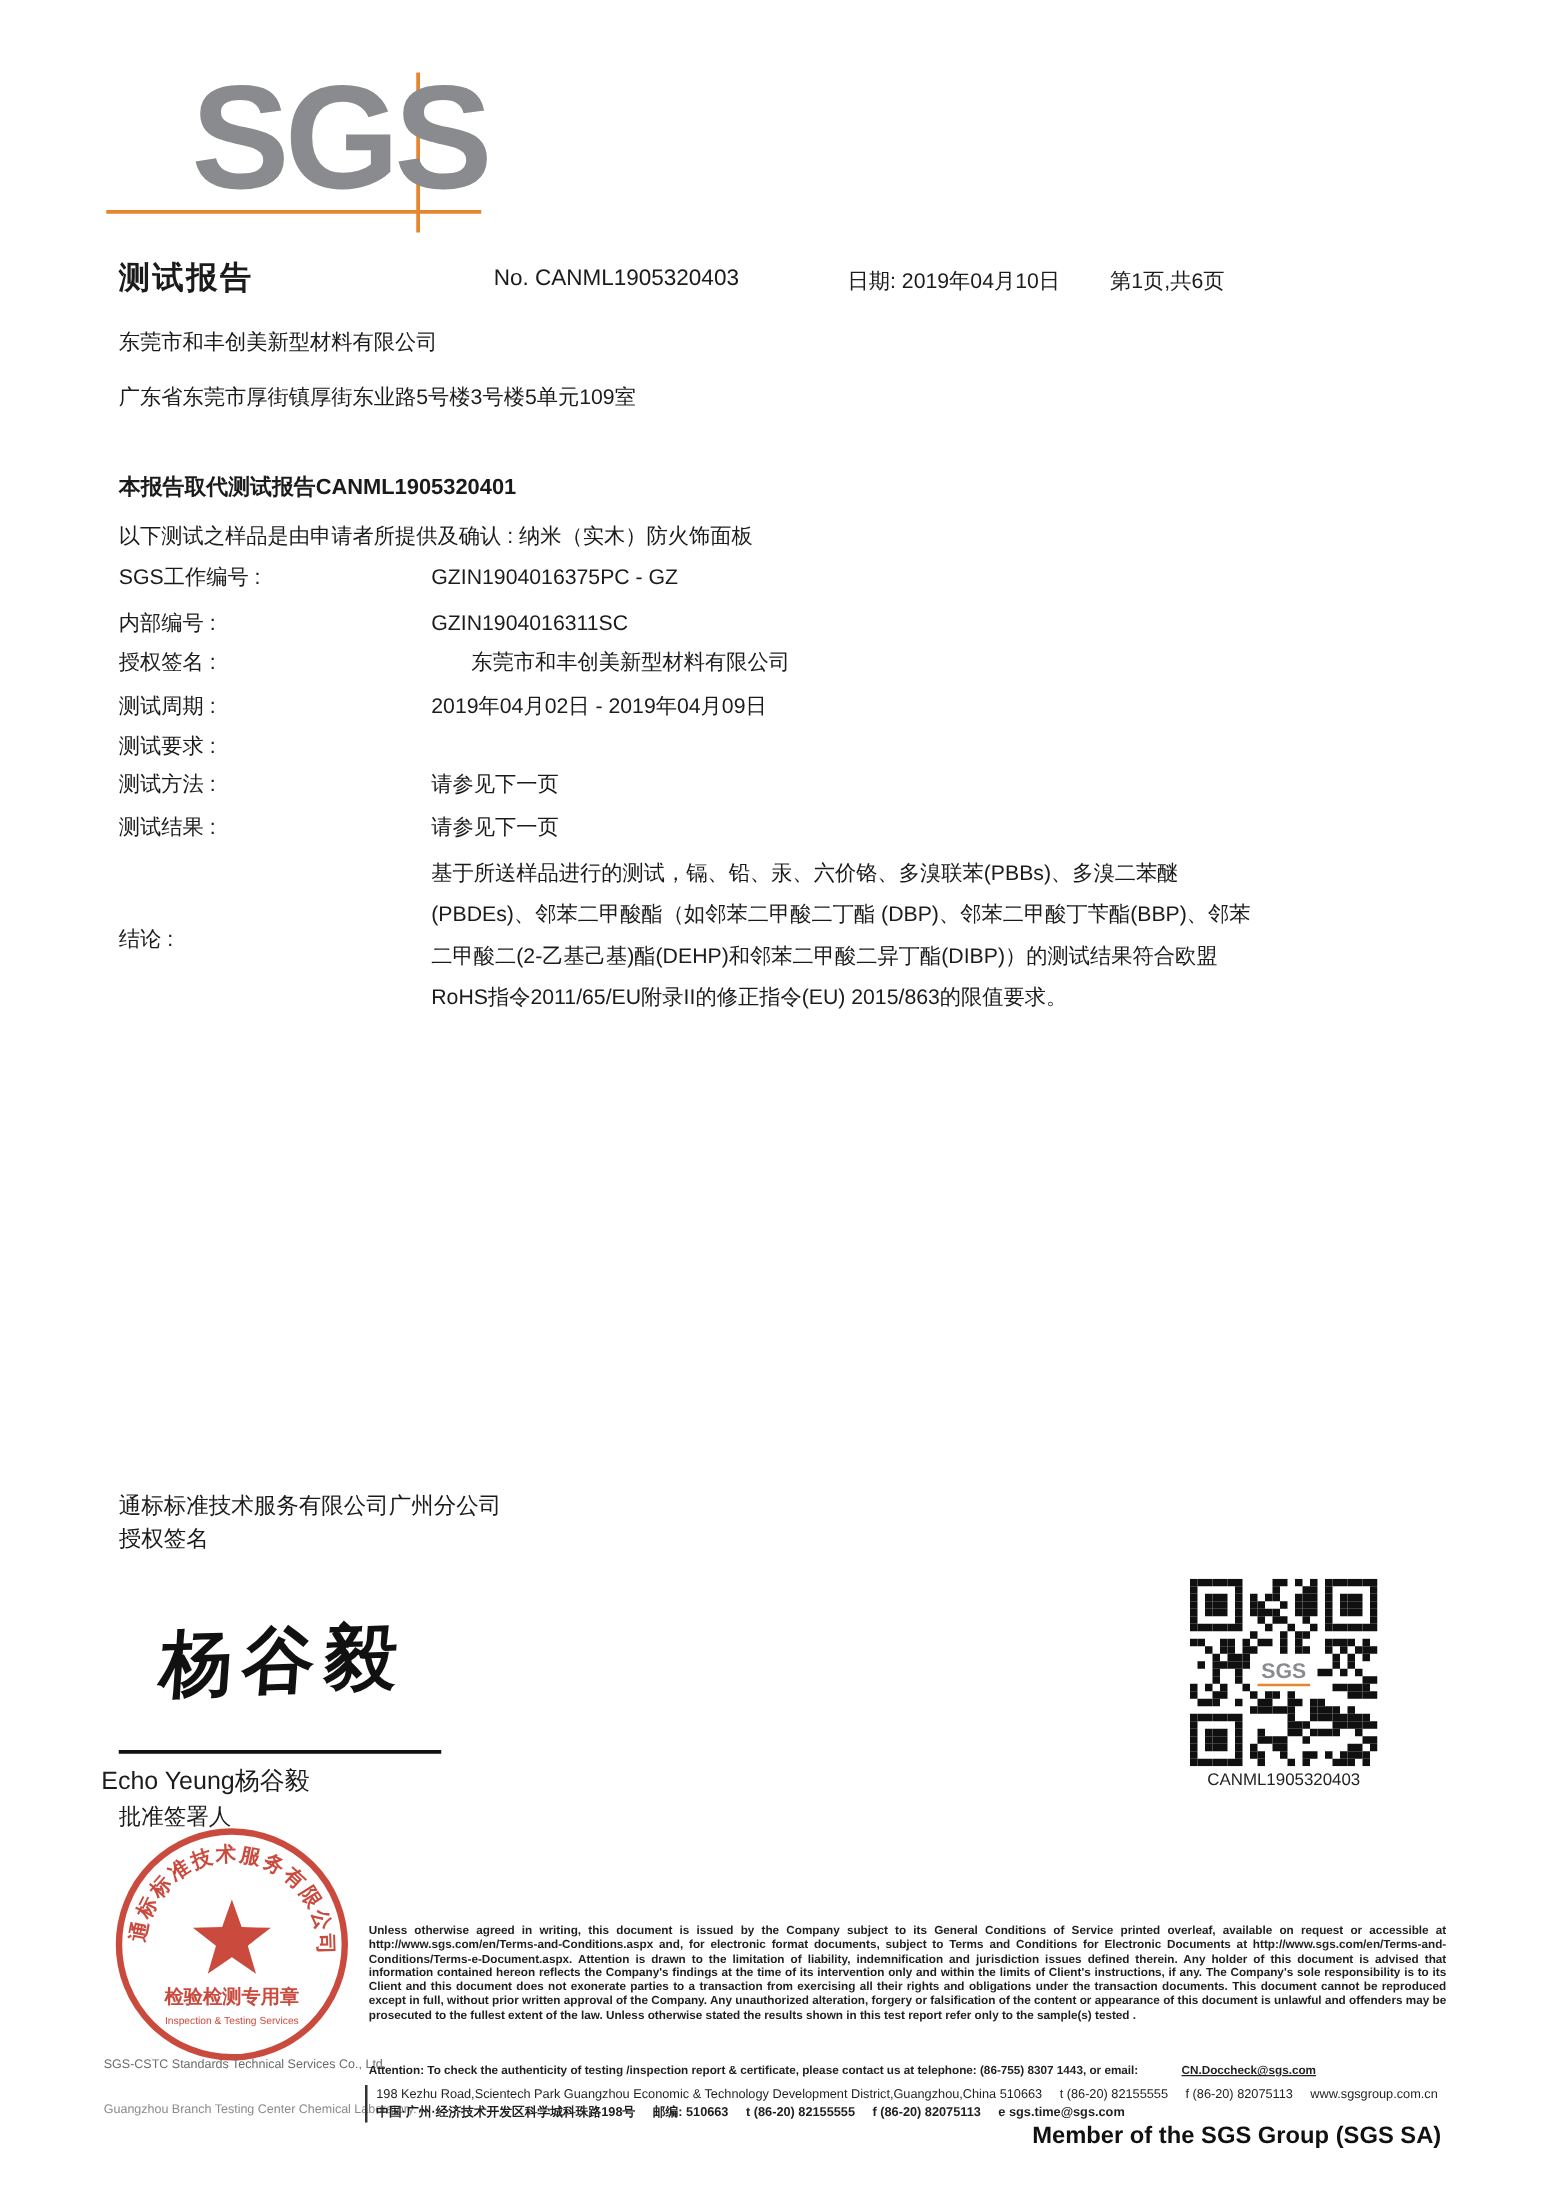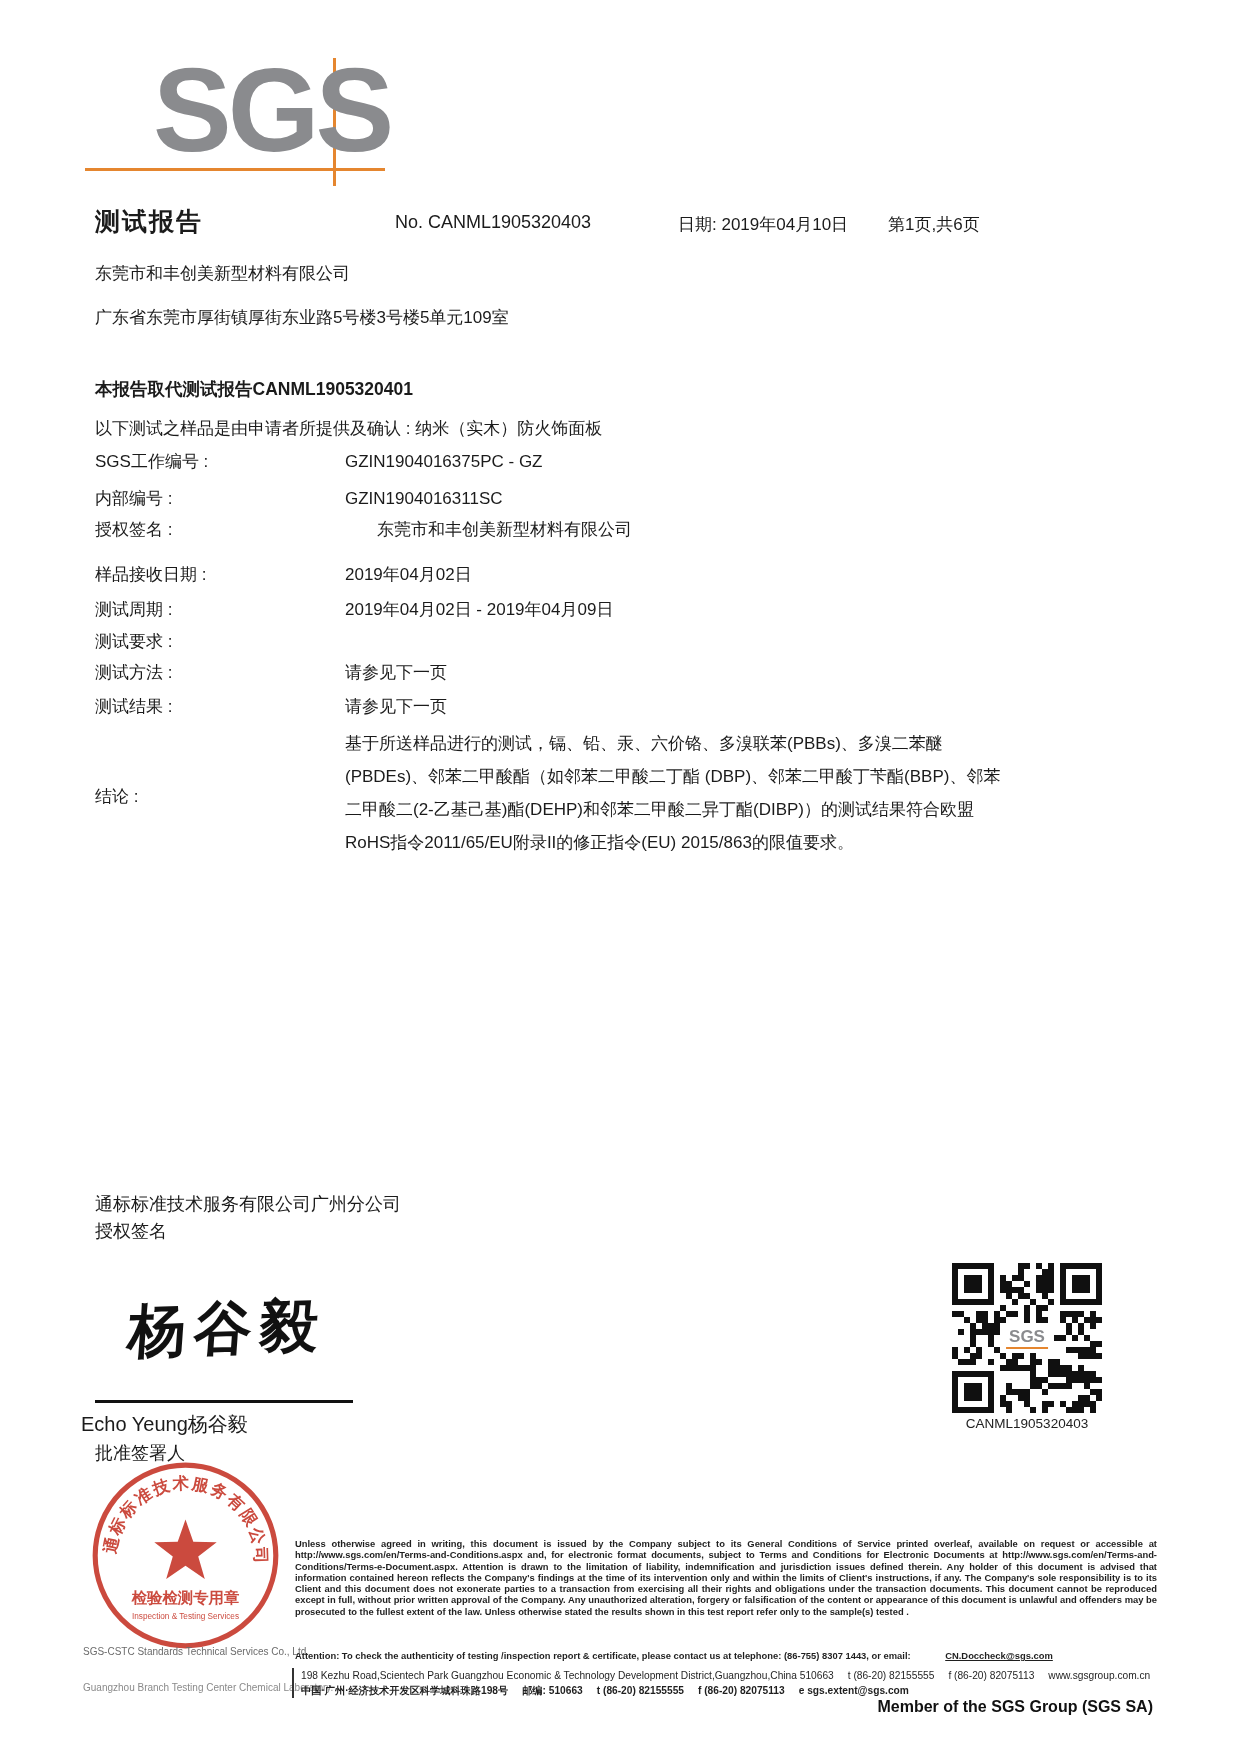--- a/index.html
+++ b/index.html
@@ -84,21 +84,21 @@
 
   .addr-block {
     position:absolute; left:292px; top:1668px; width:866px;
     border-left:2px solid #333; padding-left:7px;
     font-size:10.2px; color:#1f1f1f;
   }
   .addr-row { white-space:nowrap; line-height:15px; }
   .addr-row span { margin-right:14px; }
   .addr-row.cn { font-weight:bold; }
 
-  .member-note { position:absolute; right:88px; top:1698px; font-size:16px; font-weight:bold; color:#111;padding-left:12px; }
+  .member-note { position:absolute; right:88px; top:1698px; font-size:19px; font-weight:bold; color:#111;padding-left:12px; }
 </style>
 </head>
 <body>
 
 <div class="page">
 
   <div class="logo-wrap">
     <div class="logo-hline"></div>
     <div class="logo-vline"></div>
     <div class="logo-text">SGS</div>
@@ -120,24 +120,20 @@
       <div class="lbl">SGS工作编号 :</div>
       <div class="val">GZIN1904016375PC - GZ</div>
     </div>
     <div class="frow single" style="margin-top:14px">
       <div class="lbl">内部编号 :</div>
       <div class="val">GZIN1904016311SC</div>
     </div>
     <div class="frow single" style="margin-top:8px">
       <div class="lbl">授权签名 :</div>
       <div class="val" style="padding-left:32px">东莞市和丰创美新型材料有限公司</div>
-    </div>
-    <div class="frow single" style="margin-top:22px">
-      <div class="lbl">样品接收日期 :</div>
-      <div class="val">2019年04月02日</div>
     </div>
     <div class="frow single" style="margin-top:12px">
       <div class="lbl">测试周期 :</div>
       <div class="val">2019年04月02日 - 2019年04月09日</div>
     </div>
     <div class="frow single" style="margin-top:9px">
       <div class="lbl">测试要求 :</div>
     </div>
     <div class="frow single" style="margin-top:8px">
       <div class="lbl">测试方法 :</div>
@@ -474,19 +470,19 @@
 
   <div class="attention">
     <span>Attention:</span><span> To check the authenticity of testing /inspection report &amp; certificate, please contact us at telephone: (86-755) 8307 1443, or email: </span><span class="email">CN.Doccheck@sgs.com</span>
   </div>
 
   <div class="addr-block">
     <div class="addr-row">
       <span>198 Kezhu Road,Scientech Park Guangzhou Economic &amp; Technology Development District,Guangzhou,China 510663</span><span>t (86-20) 82155555</span><span>f (86-20) 82075113</span><span>www.sgsgroup.com.cn</span>
     </div>
     <div class="addr-row cn">
-      <span>中国·广州·经济技术开发区科学城科珠路198号</span><span>邮编: 510663</span><span>t (86-20) 82155555</span><span>f (86-20) 82075113</span><span>e sgs.extent@sgs.com</span>
+      <span>中国·广州·经济技术开发区科学城科珠路198号</span><span>邮编: 510663</span><span>t (86-20) 82155555</span><span>f (86-20) 82075113</span><span>e sgs.time@sgs.com</span>
     </div>
   </div>
 
   <div class="member-note">Member of the SGS Group (SGS SA)</div>
 
 </div>
 
 </body></html>

